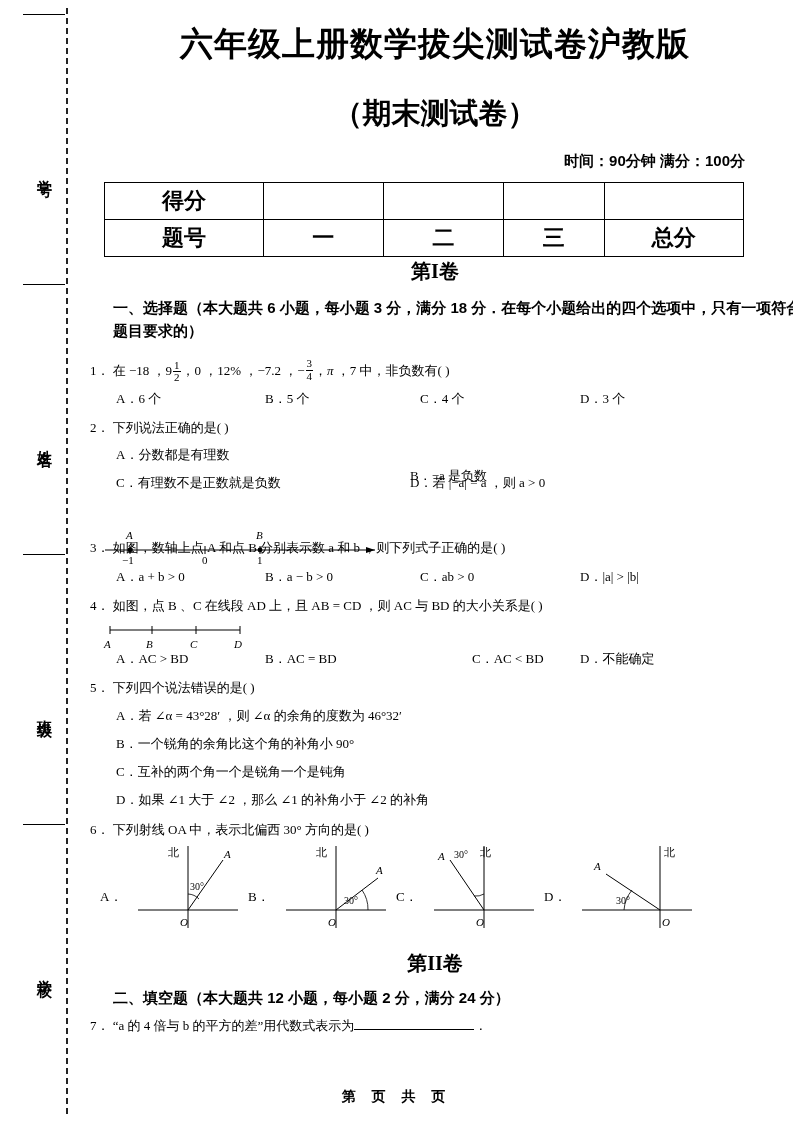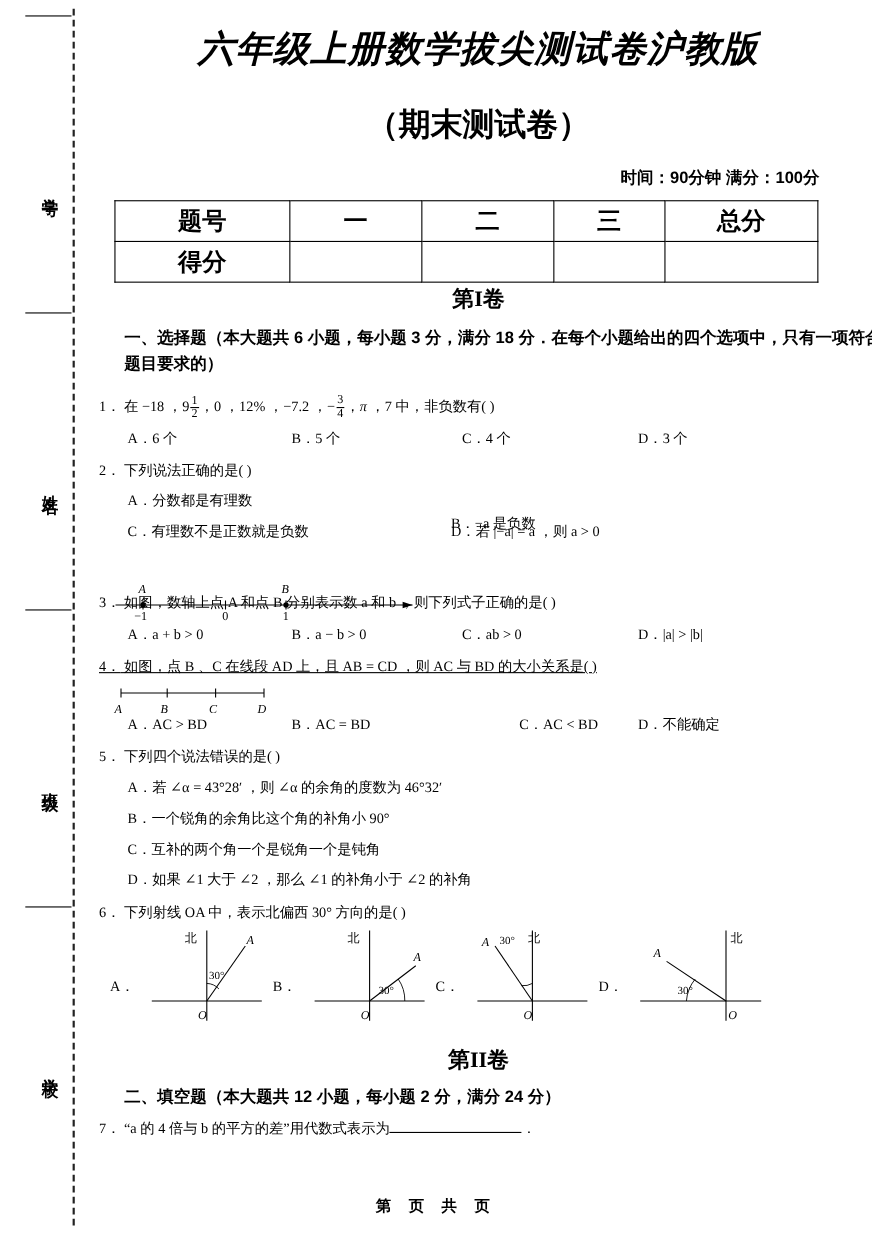--- a/index.html
+++ b/index.html
@@ -33,21 +33,20 @@
   .seal-bar{
     width:42px;border-top:1px solid #000;margin:6px auto;
   }
 
   
   .title1{
     position:absolute;left:90px;top:22px;width:690px;
     text-align:center;font-size:33px;font-weight:bold;
     font-family:"Liberation Sans","DejaVu Sans",sans-serif;
     letter-spacing:1px;
-    font-style:italic;
   }
   .title2{
     position:absolute;left:90px;top:94px;width:690px;
     text-align:center;font-size:29px;font-weight:bold;
     font-family:"Liberation Sans","DejaVu Sans",sans-serif;
   }
   .meta{
     position:absolute;right:48px;top:152px;
     font-size:15px;font-weight:bold;
     font-family:"Liberation Sans","DejaVu Sans",sans-serif;
@@ -138,32 +137,32 @@
     </div>
   </div>
 
   <div class="title1">六年级上册数学拔尖测试卷沪教版</div>
   <div class="title2">（期末测试卷）</div>
   <div class="meta">时间：90分钟  满分：100分</div>
 
   <table class="score">
     <tbody>
         <tr>
+      <td class="c0">得分</td>
+      <td class="c1"></td>
+      <td class="c2"></td>
+      <td class="c3"></td>
+      <td class="c4"></td>
+    </tr>
+    <tr>
       <td class="c0">题号</td>
       <td class="c1">一</td>
       <td class="c2">二</td>
       <td class="c3">三</td>
       <td class="c4">总分</td>
-    </tr>
-    <tr>
-      <td class="c0">得分</td>
-      <td class="c1"></td>
-      <td class="c2"></td>
-      <td class="c3"></td>
-      <td class="c4"></td>
     </tr>
   </tbody>
     </table>
 
   <div class="section-head" style="top:258px;">第I卷</div>
 
   <div class="big-q" style="left:90px;top:296px;width:690px;">一、选择题（本大题共 6 小题，每小题 3 分，满分 18 分．在每个小题给出的四个选项中，只有一项符合题目要求的）</div>
 
   <div class="q" style="left:90px;top:358px;width:690px;">
     <span>1．</span>
@@ -213,21 +212,21 @@
       <text x="157" y="42" font-size="11" font-family="Liberation Serif, serif">1</text>
     </svg>
   </div>
   <div class="opts" style="left:90px;top:568px;width:690px;height:20px;">
     <span class="opt" style="left:26px;">A．a + b &gt; 0</span>
     <span class="opt" style="left:175px;">B．a − b &gt; 0</span>
     <span class="opt" style="left:330px;">C．ab &gt; 0</span>
     <span class="opt" style="left:490px;">D．|a| &gt; |b|</span>
   </div>
 
-  <div class="q" style="left:90px;top:596px;width:690px;text-decoration:underline;">
+  <div class="q" style="left:90px;top:596px;width:690px;">
     <span>4．</span>
     <span>如图，点 B 、C 在线段 AD 上，且 AB = CD ，则 AC 与 BD 的大小关系是(          )</span>
   </div>
   <div class="numline" style="left:100px;top:616px;">
     <svg width="160" height="36" viewBox="0 0 160 36">
       <line x1="10" y1="14" x2="140" y2="14" stroke="#000" stroke-width="1"></line>
       <line x1="10" y1="10" x2="10" y2="18" stroke="#000" stroke-width="1"></line>
       <line x1="52" y1="10" x2="52" y2="18" stroke="#000" stroke-width="1"></line>
       <line x1="96" y1="10" x2="96" y2="18" stroke="#000" stroke-width="1"></line>
       <line x1="140" y1="10" x2="140" y2="18" stroke="#000" stroke-width="1"></line>

